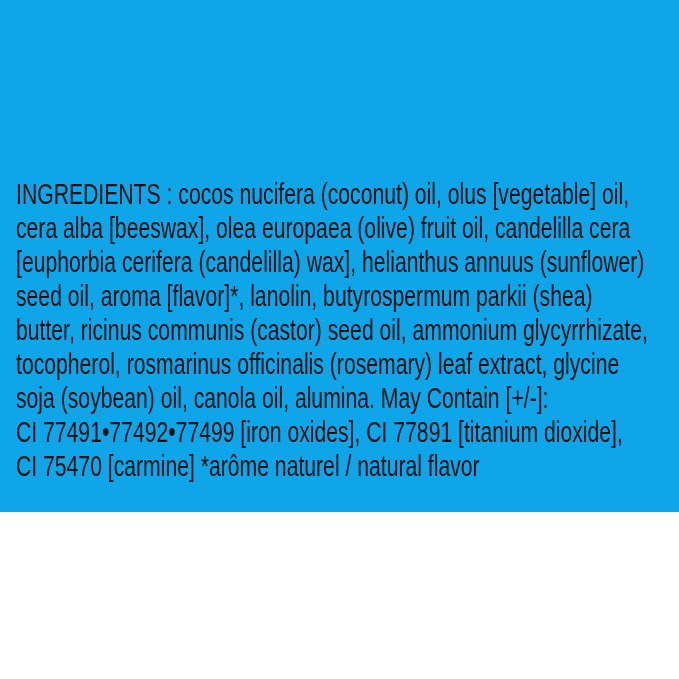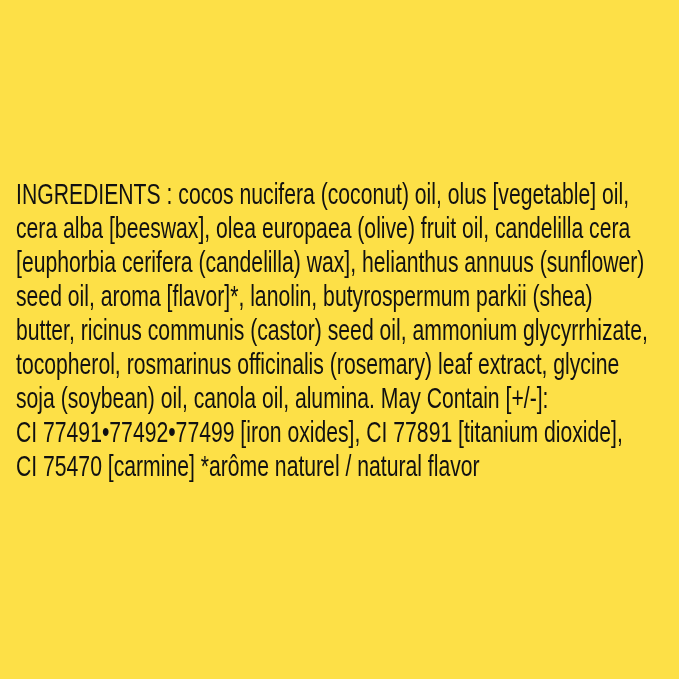--- a/index.html
+++ b/index.html
@@ -12,22 +12,22 @@
     background: #ffffff;
     overflow: hidden;
     position: relative;
     font-family: "Liberation Sans", sans-serif;
   }
   .label-panel {
     position: absolute;
     left: 0;
     top: 0;
     width: 679px;
-    height: 679px;
-    background: #fde047;
+    height: 512px;
+    background: #0ea5e9;
   }
   .ingredients-text {
     position: absolute;
     left: 16px;
     top: 177px;
     width: 880px;               
     transform: scaleX(0.73);    
     transform-origin: 0 0;
     color: #111111;
     font-size: 29px;

